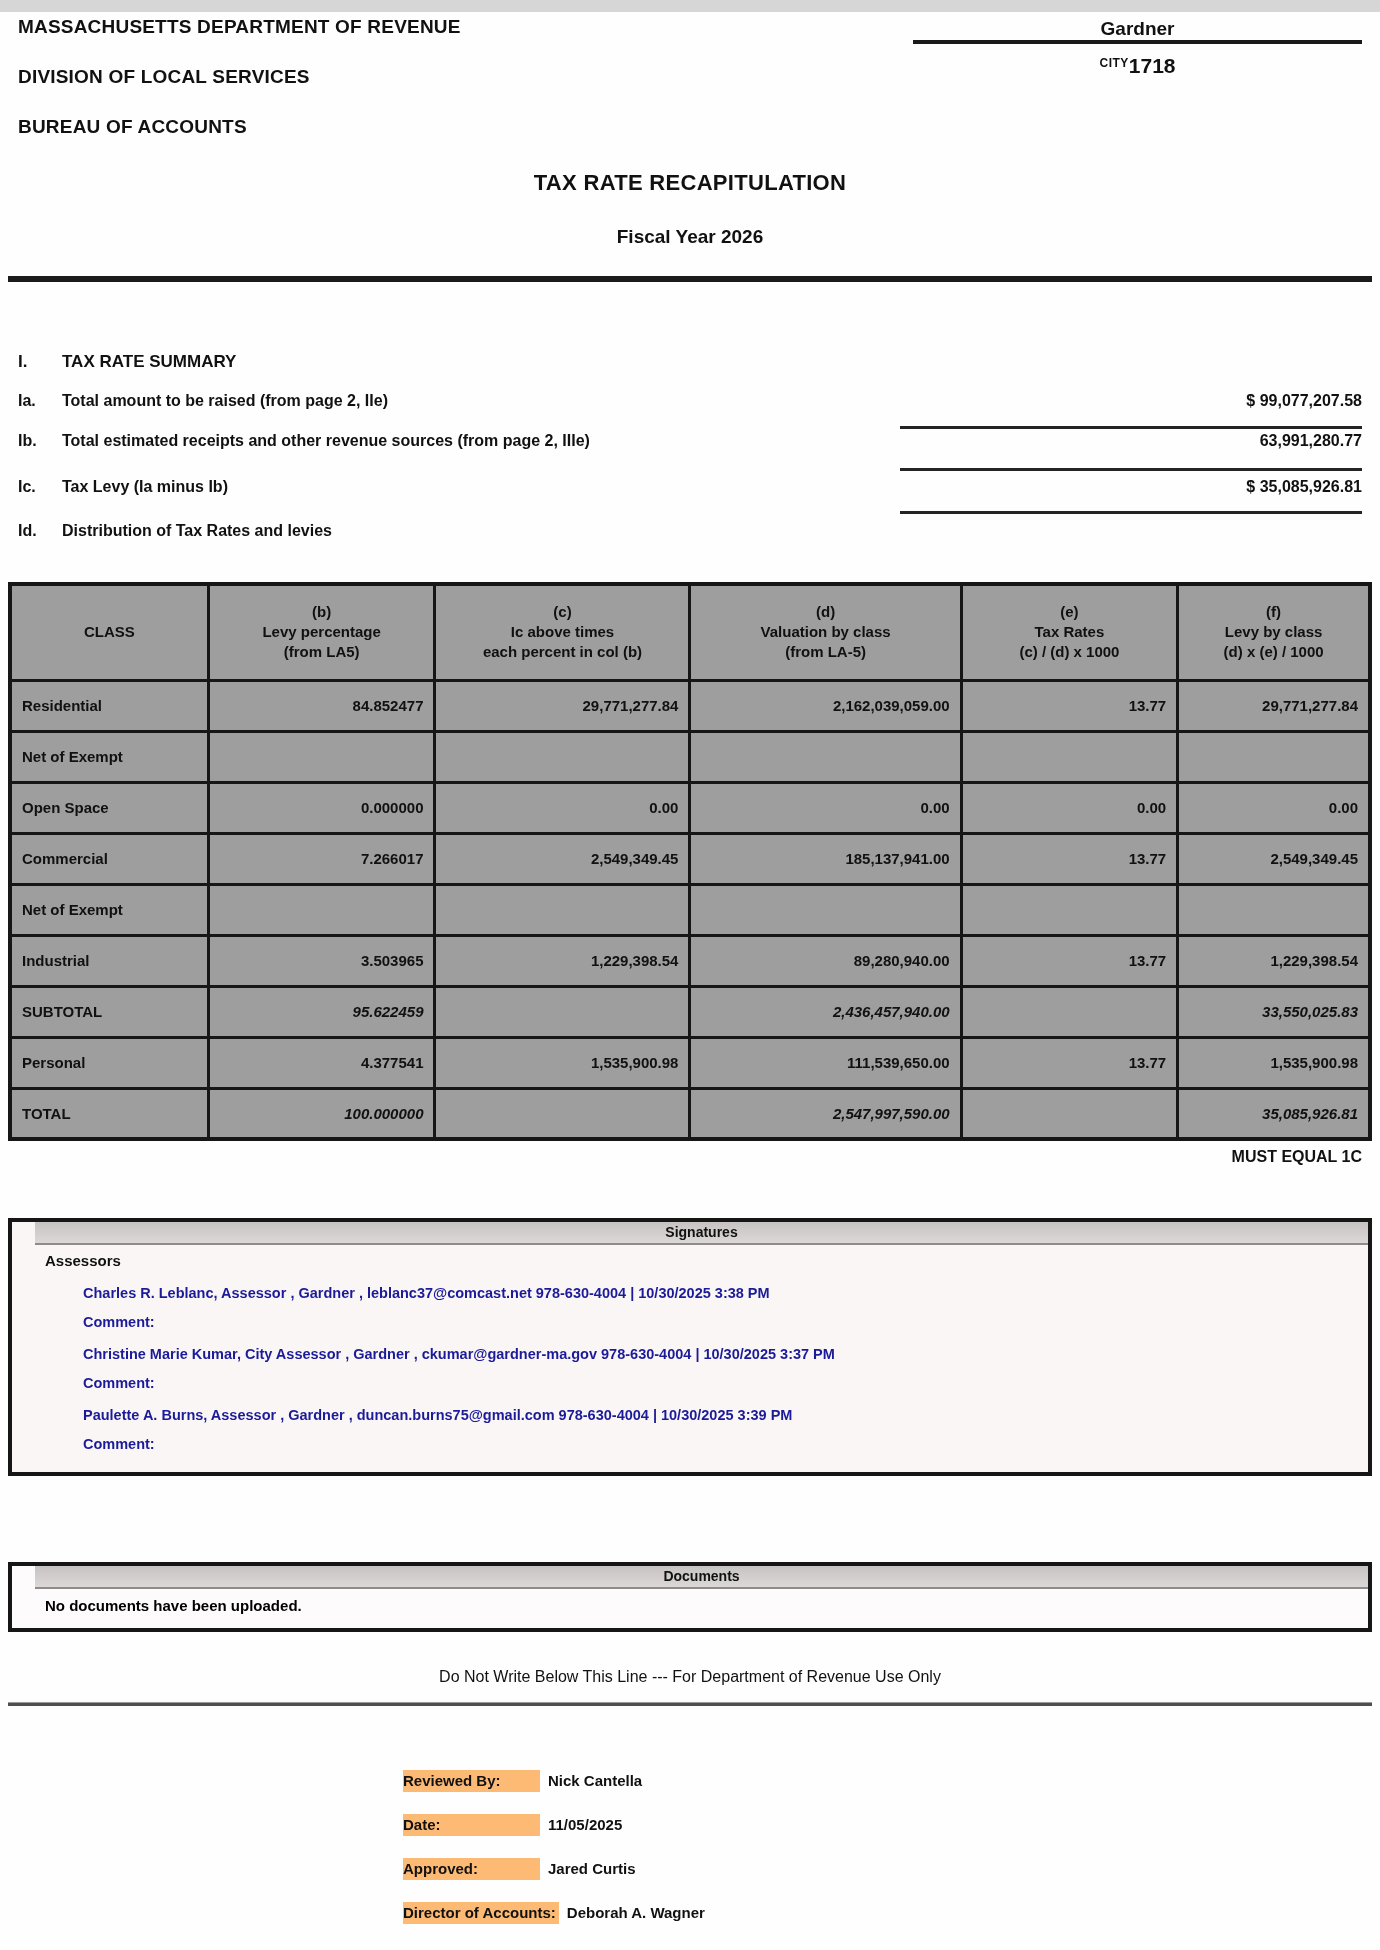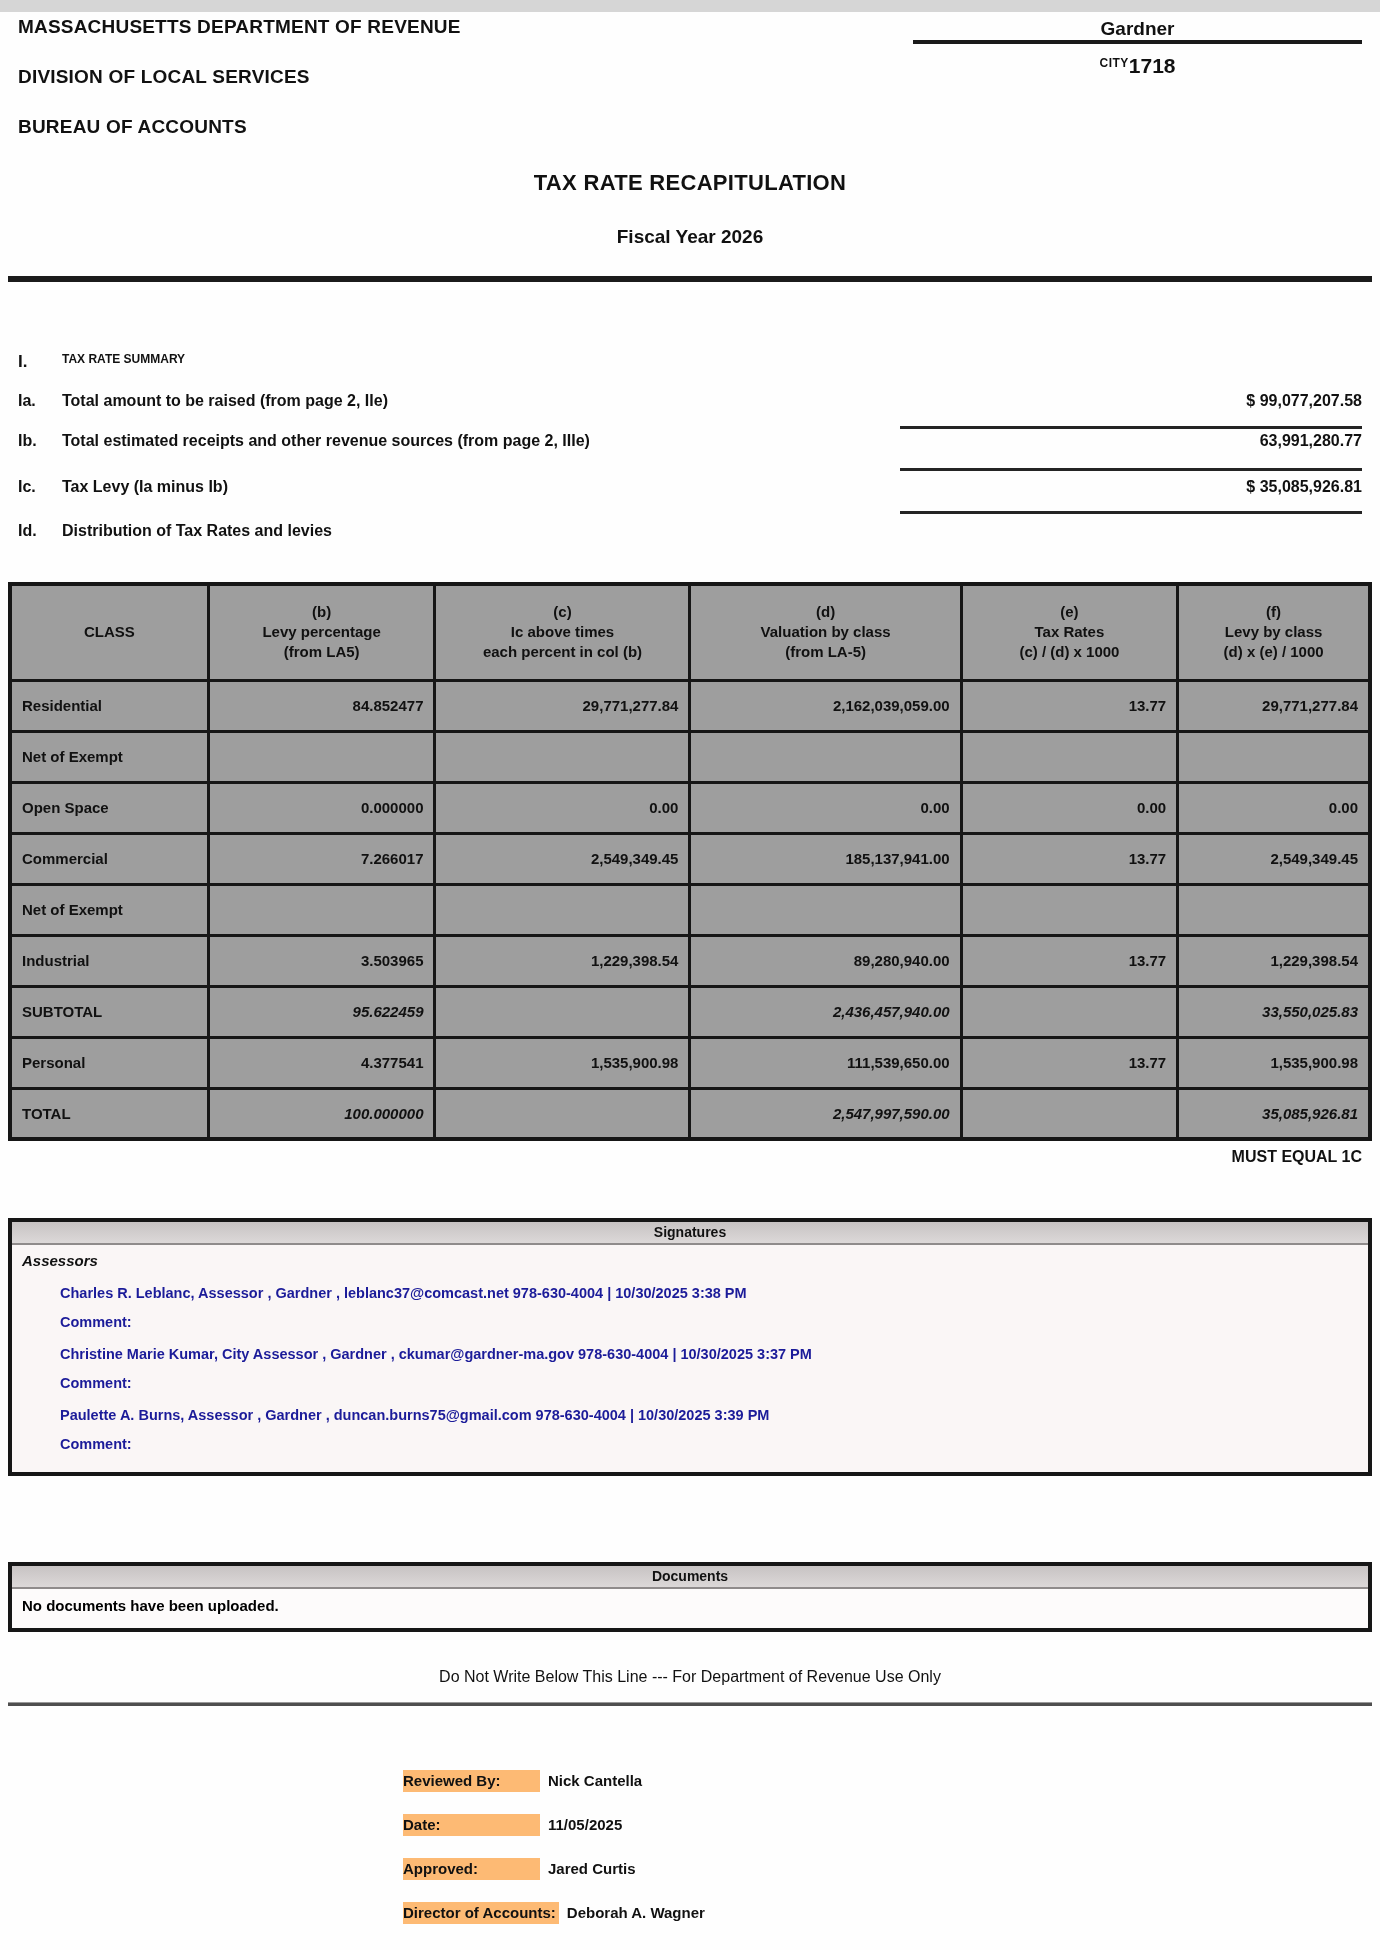--- a/index.html
+++ b/index.html
@@ -45,26 +45,26 @@
   td.class-cell { font-size:16px; font-weight:bold; text-align:left; padding-left:9px; }
   td.num { text-align:right; }
   td.blackout { background:#000000; }
   tr.emph td.num { font-weight:bold; font-style:italic; }
   .col-class {width:196px;} .col-b {width:224px;} .col-c {width:252px;}
   .col-d {width:268px;} .col-e {width:214px;} .col-f {width:190px;}
 
   .must-equal { position:absolute; top:1148px; right:18px; font-size:16px; font-weight:bold; }
 
   
-  .box { position:absolute; left:8px; width:1364px; border:4px solid #161616; background:#faf6f6; }
+  .box { position:absolute; left:8px; width:1364px; border:4px solid #161616; background:#faf6f6;padding-left:23px; }
   .box-bar { height:23px; background:linear-gradient(#c7c3c3,#dcd8d8); border-bottom:2px solid #8f8b8b;
              text-align:center; font-size:14px; font-weight:bold; line-height:21px; color:#111; }
   .sig-box { top:1218px; height:258px; }
   .doc-box { top:1562px; height:70px; background:#fdfbfb; }
-  .group-label { margin:7px 0 0 10px; font-size:15px; font-weight:bold; color:#111;font-style:italic; }
+  .group-label { margin:7px 0 0 10px; font-size:15px; font-weight:bold; color:#111; }
   .sig-entry { margin:16px 0 0 48px; font-size:14.5px; font-weight:bold; color:#1b1b99; }
   .sig-comment { margin:13px 0 0 48px; font-size:14.5px; font-weight:bold; color:#1b1b99; }
   .doc-message { margin:8px 0 0 10px; font-size:15px; font-weight:600; color:#000000; }
 
   
   .dnw-note { position:absolute; top:1668px; left:0; width:100%; text-align:center;
               font-size:16px; font-weight:normal; }
   .gray-rule { position:absolute; top:1702px; left:8px; width:1364px; height:4px;
                background:#4f4f4f; border-top:1px solid #9a9a9a; }
   .dor-fields { position:absolute; left:403px; top:1770px; }
@@ -92,21 +92,21 @@
       <span class="muni-type">CITY</span><span class="muni-code">1718</span>
     </div>
   </div>
 
   <div class="doc-title">TAX RATE RECAPITULATION</div>
   <div class="doc-subtitle">Fiscal Year 2026</div>
   <div class="thick-rule"></div>
 
   <div class="summary-row" style="top:352px;">
     <span class="sum-id" style="font-size:17px;">I.</span>
-    <span class="sum-label" style="font-size:12px;">TAX RATE SUMMARY</span>
+    <span class="sum-label" style="font-size:17px;">TAX RATE SUMMARY</span>
   </div>
 
   <div class="summary-row" style="top:392px;">
     <span class="sum-id">Ia.</span>
     <span class="sum-label">Total amount to be raised (from page 2, IIe)</span>
     <span class="sum-value">$ 99,077,207.58</span>
   </div>
   <div class="sum-underline" style="top:426px;"></div>
 
   <div class="summary-row" style="top:432px;">

